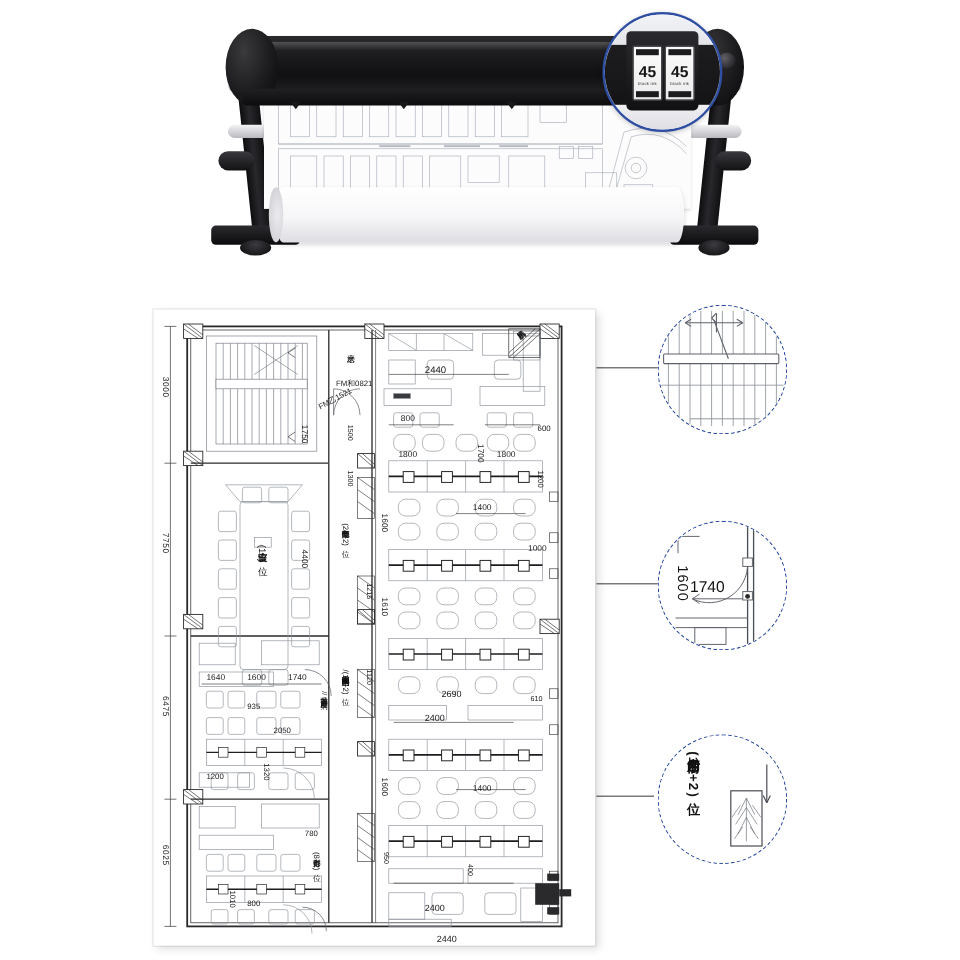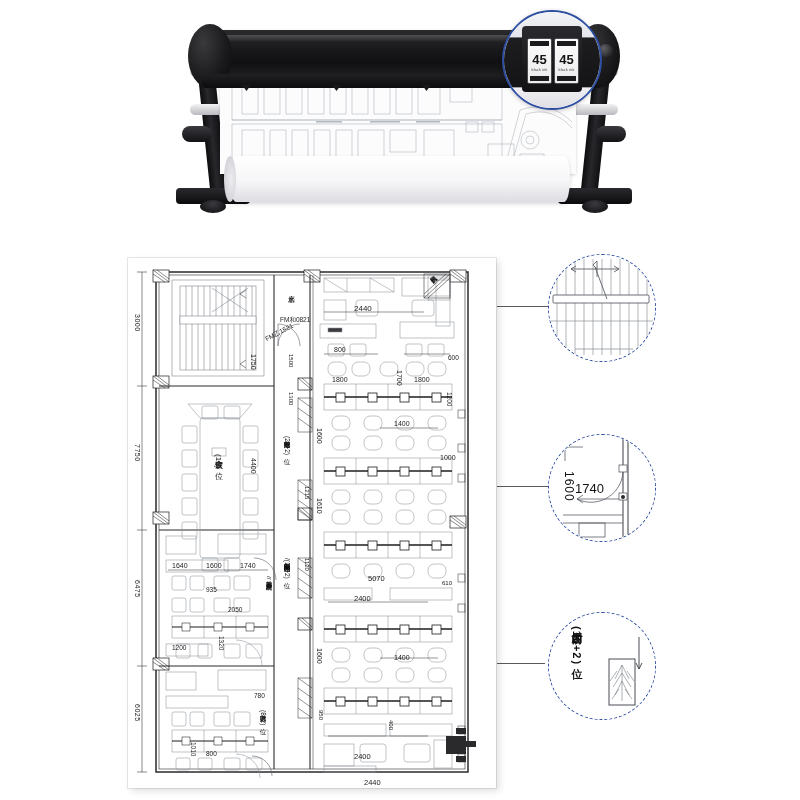--- a/index.html
+++ b/index.html
@@ -659,21 +659,21 @@
       <div class="dimtxt" style="left:78px;top:304px;font-size:7px;">1600</div>
       <div class="dimtxt" style="left:112px;top:304px;font-size:7px;">1740</div>
       <div class="dimtxt" style="left:78px;top:328px;font-size:6.5px;">935</div>
       <div class="dimtxt" style="left:100px;top:348px;font-size:6.5px;">2050</div>
       <div class="dimtxt" style="left:90px;top:378px;font-size:6.5px;writing-mode:vertical-rl;">1320</div>
       <div class="dimtxt" style="left:44px;top:386px;font-size:6.5px;">1200</div>
       <div class="dimtxt" style="left:126px;top:434px;font-size:6.5px;">780</div>
       <div class="dimtxt" style="left:62px;top:484px;font-size:6.5px;writing-mode:vertical-rl;">1010</div>
       <div class="dimtxt" style="left:78px;top:492px;font-size:6.5px;">800</div>
       <div class="dimtxt" style="left:226px;top:336px;font-size:7.5px;">2400</div>
-      <div class="dimtxt" style="left:240px;top:316px;font-size:7.5px;">5070</div>
+      <div class="dimtxt" style="left:240px;top:316px;font-size:7.5px;">2690</div>
       <div class="dimtxt" style="left:266px;top:396px;font-size:7px;">1400</div>
       <div class="dimtxt" style="left:188px;top:390px;font-size:7px;writing-mode:vertical-rl;">1600</div>
       <div class="dimtxt" style="left:190px;top:452px;font-size:6px;writing-mode:vertical-rl;">950</div>
       <div class="dimtxt" style="left:314px;top:322px;font-size:6px;">610</div>
       <div class="dimtxt" style="left:260px;top:462px;font-size:6px;writing-mode:vertical-rl;">400</div>
       <div class="dimtxt" style="left:226px;top:494px;font-size:7.5px;">2400</div>
       <div class="dimtxt" style="left:236px;top:520px;font-size:7.5px;">2440</div>
 
       <div class="co-text" style="left:84px;top:196px;font-size:8px;font-weight:normal;letter-spacing:0;">会议室(16位)</div>
       <div class="co-text" style="left:158px;top:32px;font-size:7px;font-weight:normal;letter-spacing:0;">水磨</div>

